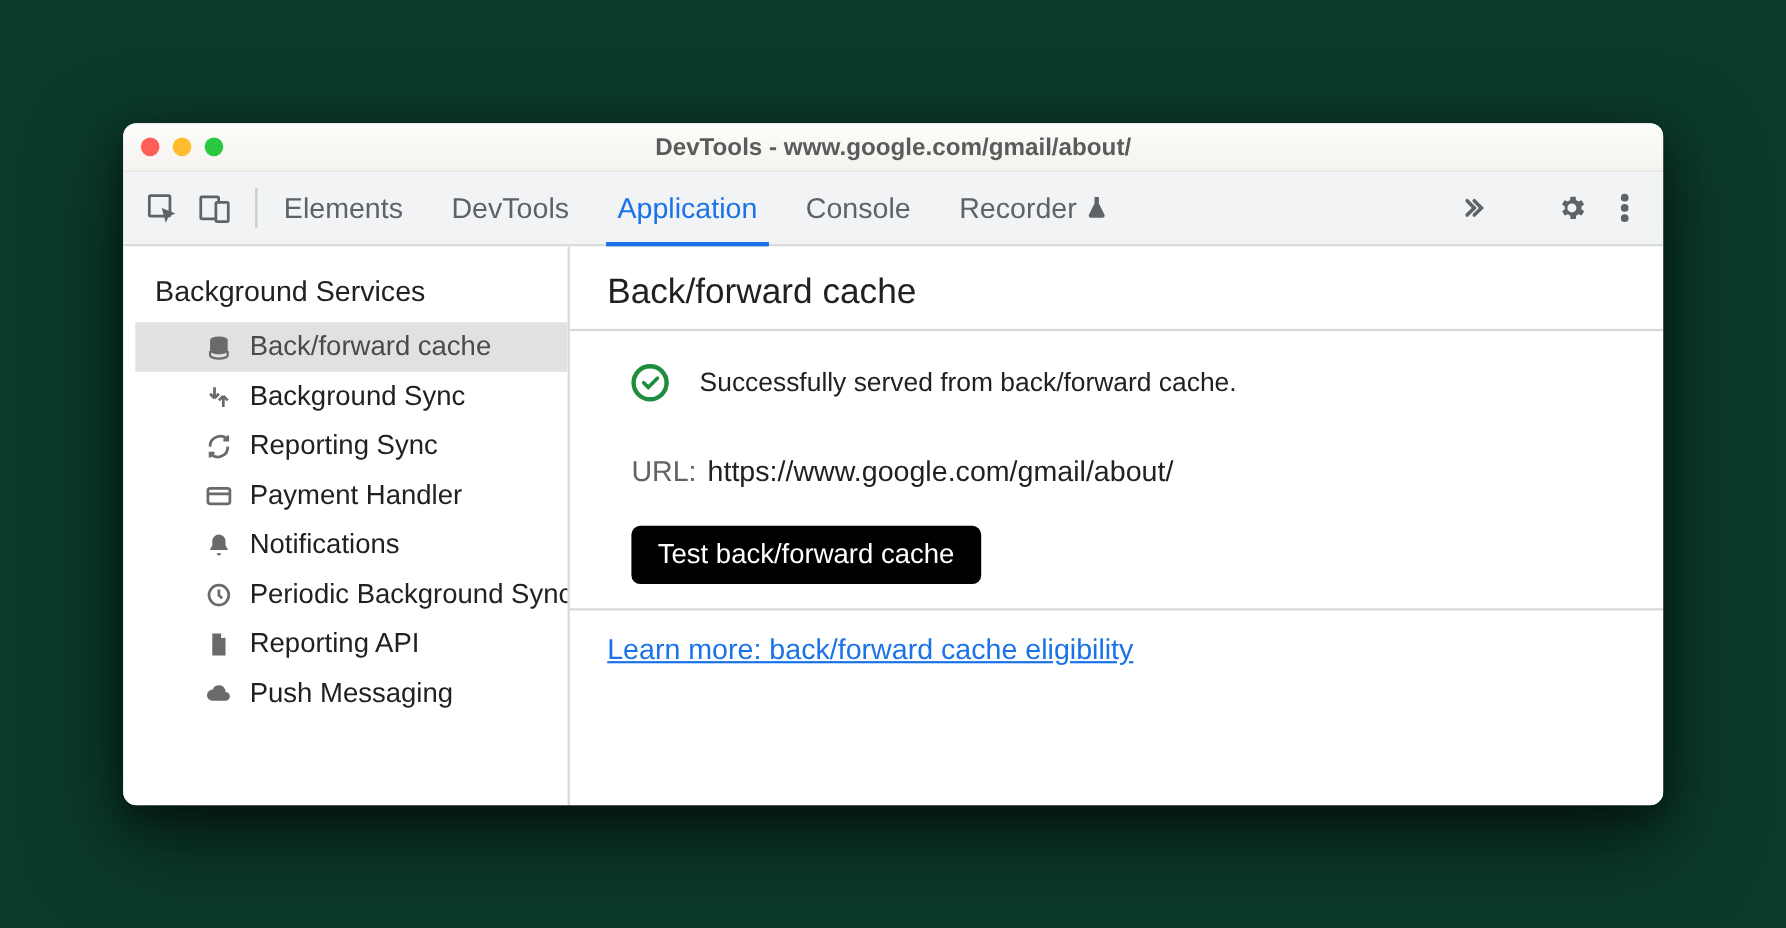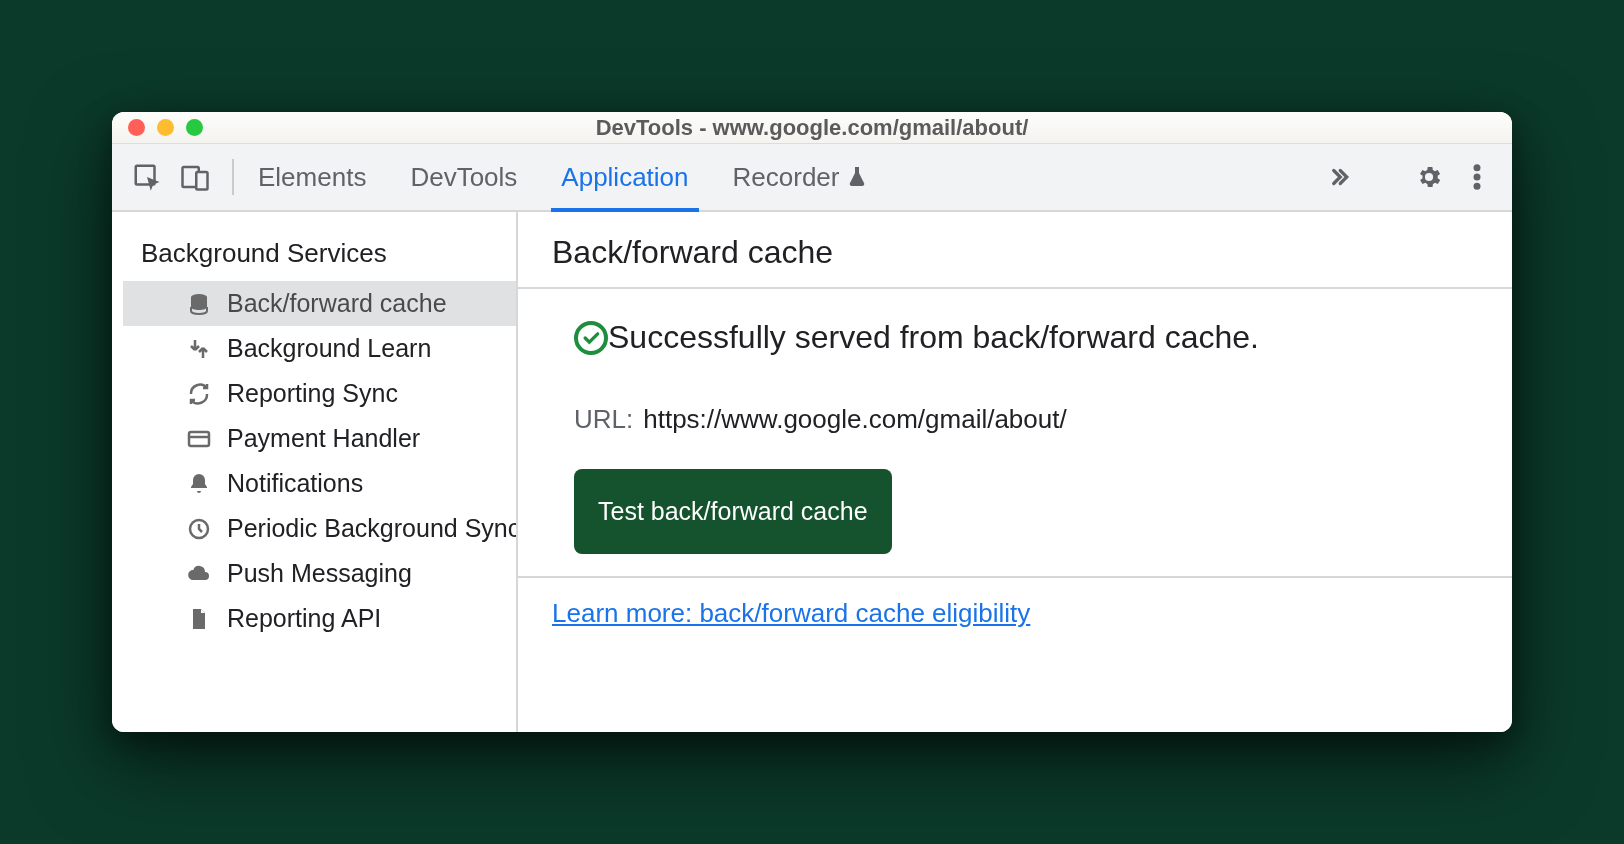--- a/index.html
+++ b/index.html
@@ -16,21 +16,21 @@
     width: 1400px;
     height: 620px;
     background: #fff;
     border-radius: 12px;
     box-shadow: 0 30px 80px rgba(0,0,0,0.55), 0 10px 30px rgba(0,0,0,0.4);
     overflow: hidden;
     display: flex;
     flex-direction: column;
   }
   .titlebar {
-    height: 32px;
+    height: 44px;
     background: linear-gradient(#fdfdfb,#f4f3ef);
     display: flex;
     align-items: center;
     position: relative;
     border-bottom: 1px solid #ddd;
   }
   .traffic { display:flex; gap:12px; margin-left:16px; }
   .dot { width:17px; height:17px; border-radius:50%; }
   .dot.red{background:#ff5f57;} .dot.yellow{background:#febc2e;} .dot.green{background:#28c840;}
   .title {
@@ -78,28 +78,28 @@
   .main { flex:1; display:flex; flex-direction:column; overflow:hidden;}
   .main-header {
     padding: 22px 34px 16px 34px;
     border-bottom: 2px solid #d5d7d9;
     font-size:32px; color:#202124;
   }
   .main-body {
     padding: 30px 34px 22px 56px;
     border-bottom: 2px solid #d5d7d9;
   }
-  .status-row { display:flex; align-items:center; font-size:32px; color:#202124; }
+  .status-row { display:flex; align-items:center; gap:28px; font-size:24px; color:#202124; }
   .check { width:34px; height:34px; border:4px solid #1e8e3e; border-radius:50%; display:flex; align-items:center; justify-content:center; color:#1e8e3e; flex-shrink:0;}
   .url-row { margin-top:48px; font-size:26px; color:#5f6368; display:flex; gap:10px;}
   .url-val{ color:#202124; }
   .test-btn{
     margin-top:34px;
-    background:#14532d; color:#fff; border:none; border-radius:8px;
-    font-size:25px; font-weight:500; padding:28px 24px; cursor:pointer;
+    background:#000000; color:#fff; border:none; border-radius:8px;
+    font-size:25px; font-weight:500; padding:12px 24px; cursor:pointer;
   }
   .main-footer { padding: 20px 34px; }
   .link { color:#1a73e8; text-decoration:underline; font-size:26px; cursor:pointer;}
   svg { display:block; }
 </style>
 </head>
 <body>
 
 <div class="window">
 
@@ -123,20 +123,21 @@
       <svg width="30" height="30" viewBox="0 0 24 24" fill="none" stroke="#5f6368" stroke-width="2">
         <rect x="2" y="4" width="13" height="16" rx="1"></rect>
           <rect x="13" y="8" width="9" height="14" rx="1" fill="#f1f3f4"></rect>
       </svg>
     </div>
     <div class="divider"></div>
     <div class="tabs">
       <div class="tab">Elements</div>
       <div class="tab">DevTools</div>
       <div class="tab active">Application</div>
+      <div class="tab">Console</div>
       <div class="tab">
         <span>Recorder</span>
         <span class="flask">
           <svg width="24" height="24" viewBox="0 0 24 24" fill="#5f6368">
               <path d="M10 2h4v6l5 10a2 2 0 0 1-1.8 3H6.8A2 2 0 0 1 5 18L10 8V2z"></path>
             </svg>
         </span>
       </div>
     </div>
     <div class="spacer"></div>
@@ -178,21 +179,21 @@
         <span>Back/forward cache</span>
       </div>
 
       <div class="side-item">
         <span class="s-icon">
           <svg width="24" height="24" viewBox="0 0 24 24" fill="none" stroke="#6a6a6a" stroke-width="2.5">
               <path d="M8 3v10M8 13l-4-4M8 13l4-4"></path>
               <path d="M16 21V11M16 11l-4 4M16 11l4 4"></path>
             </svg>
         </span>
-        <span>Background Learn</span>
+        <span>Background Sync</span>
       </div>
 
       <div class="side-item">
         <span class="s-icon">
           <svg width="24" height="24" viewBox="0 0 24 24" fill="none" stroke="#6a6a6a" stroke-width="2.5">
               <path d="M20 6a9 9 0 0 0-16 6M4 18a9 9 0 0 0 16-6"></path>
               <path d="M20 2v4h-4M4 22v-4h4"></path>
             </svg>
         </span>
         <span>Reporting Sync</span>
@@ -223,34 +224,34 @@
               <circle cx="12" cy="12" r="9"></circle>
               <path d="M12 7v5l3 3"></path>
             </svg>
         </span>
         <span>Periodic Background Sync</span>
       </div>
 
       <div class="side-item">
         <span class="s-icon">
           <svg width="24" height="24" viewBox="0 0 24 24" fill="#6a6a6a">
-              <path d="M6 18a5 5 0 0 1 .3-10A6 6 0 0 1 18 10a4 4 0 0 1 0 8z"></path>
-            </svg>
-        </span>
-        <span>Push Messaging</span>
-      </div>
-
-      <div class="side-item">
-        <span class="s-icon">
-          <svg width="24" height="24" viewBox="0 0 24 24" fill="#6a6a6a">
               <path d="M6 2h8l4 4v16H6z"></path>
               <path d="M14 2v4h4" fill="#fff"></path>
             </svg>
         </span>
         <span>Reporting API</span>
+      </div>
+
+      <div class="side-item">
+        <span class="s-icon">
+          <svg width="24" height="24" viewBox="0 0 24 24" fill="#6a6a6a">
+              <path d="M6 18a5 5 0 0 1 .3-10A6 6 0 0 1 18 10a4 4 0 0 1 0 8z"></path>
+            </svg>
+        </span>
+        <span>Push Messaging</span>
       </div>
     </div>
 
     <div class="main">
       <div class="main-header">Back/forward cache</div>
       <div class="main-body">
         <div class="status-row">
           <span class="check">
             <svg width="20" height="20" viewBox="0 0 24 24" fill="none" stroke="#1e8e3e" stroke-width="4" stroke-linecap="round">
                 <path d="M5 12l5 5L20 7"></path>

